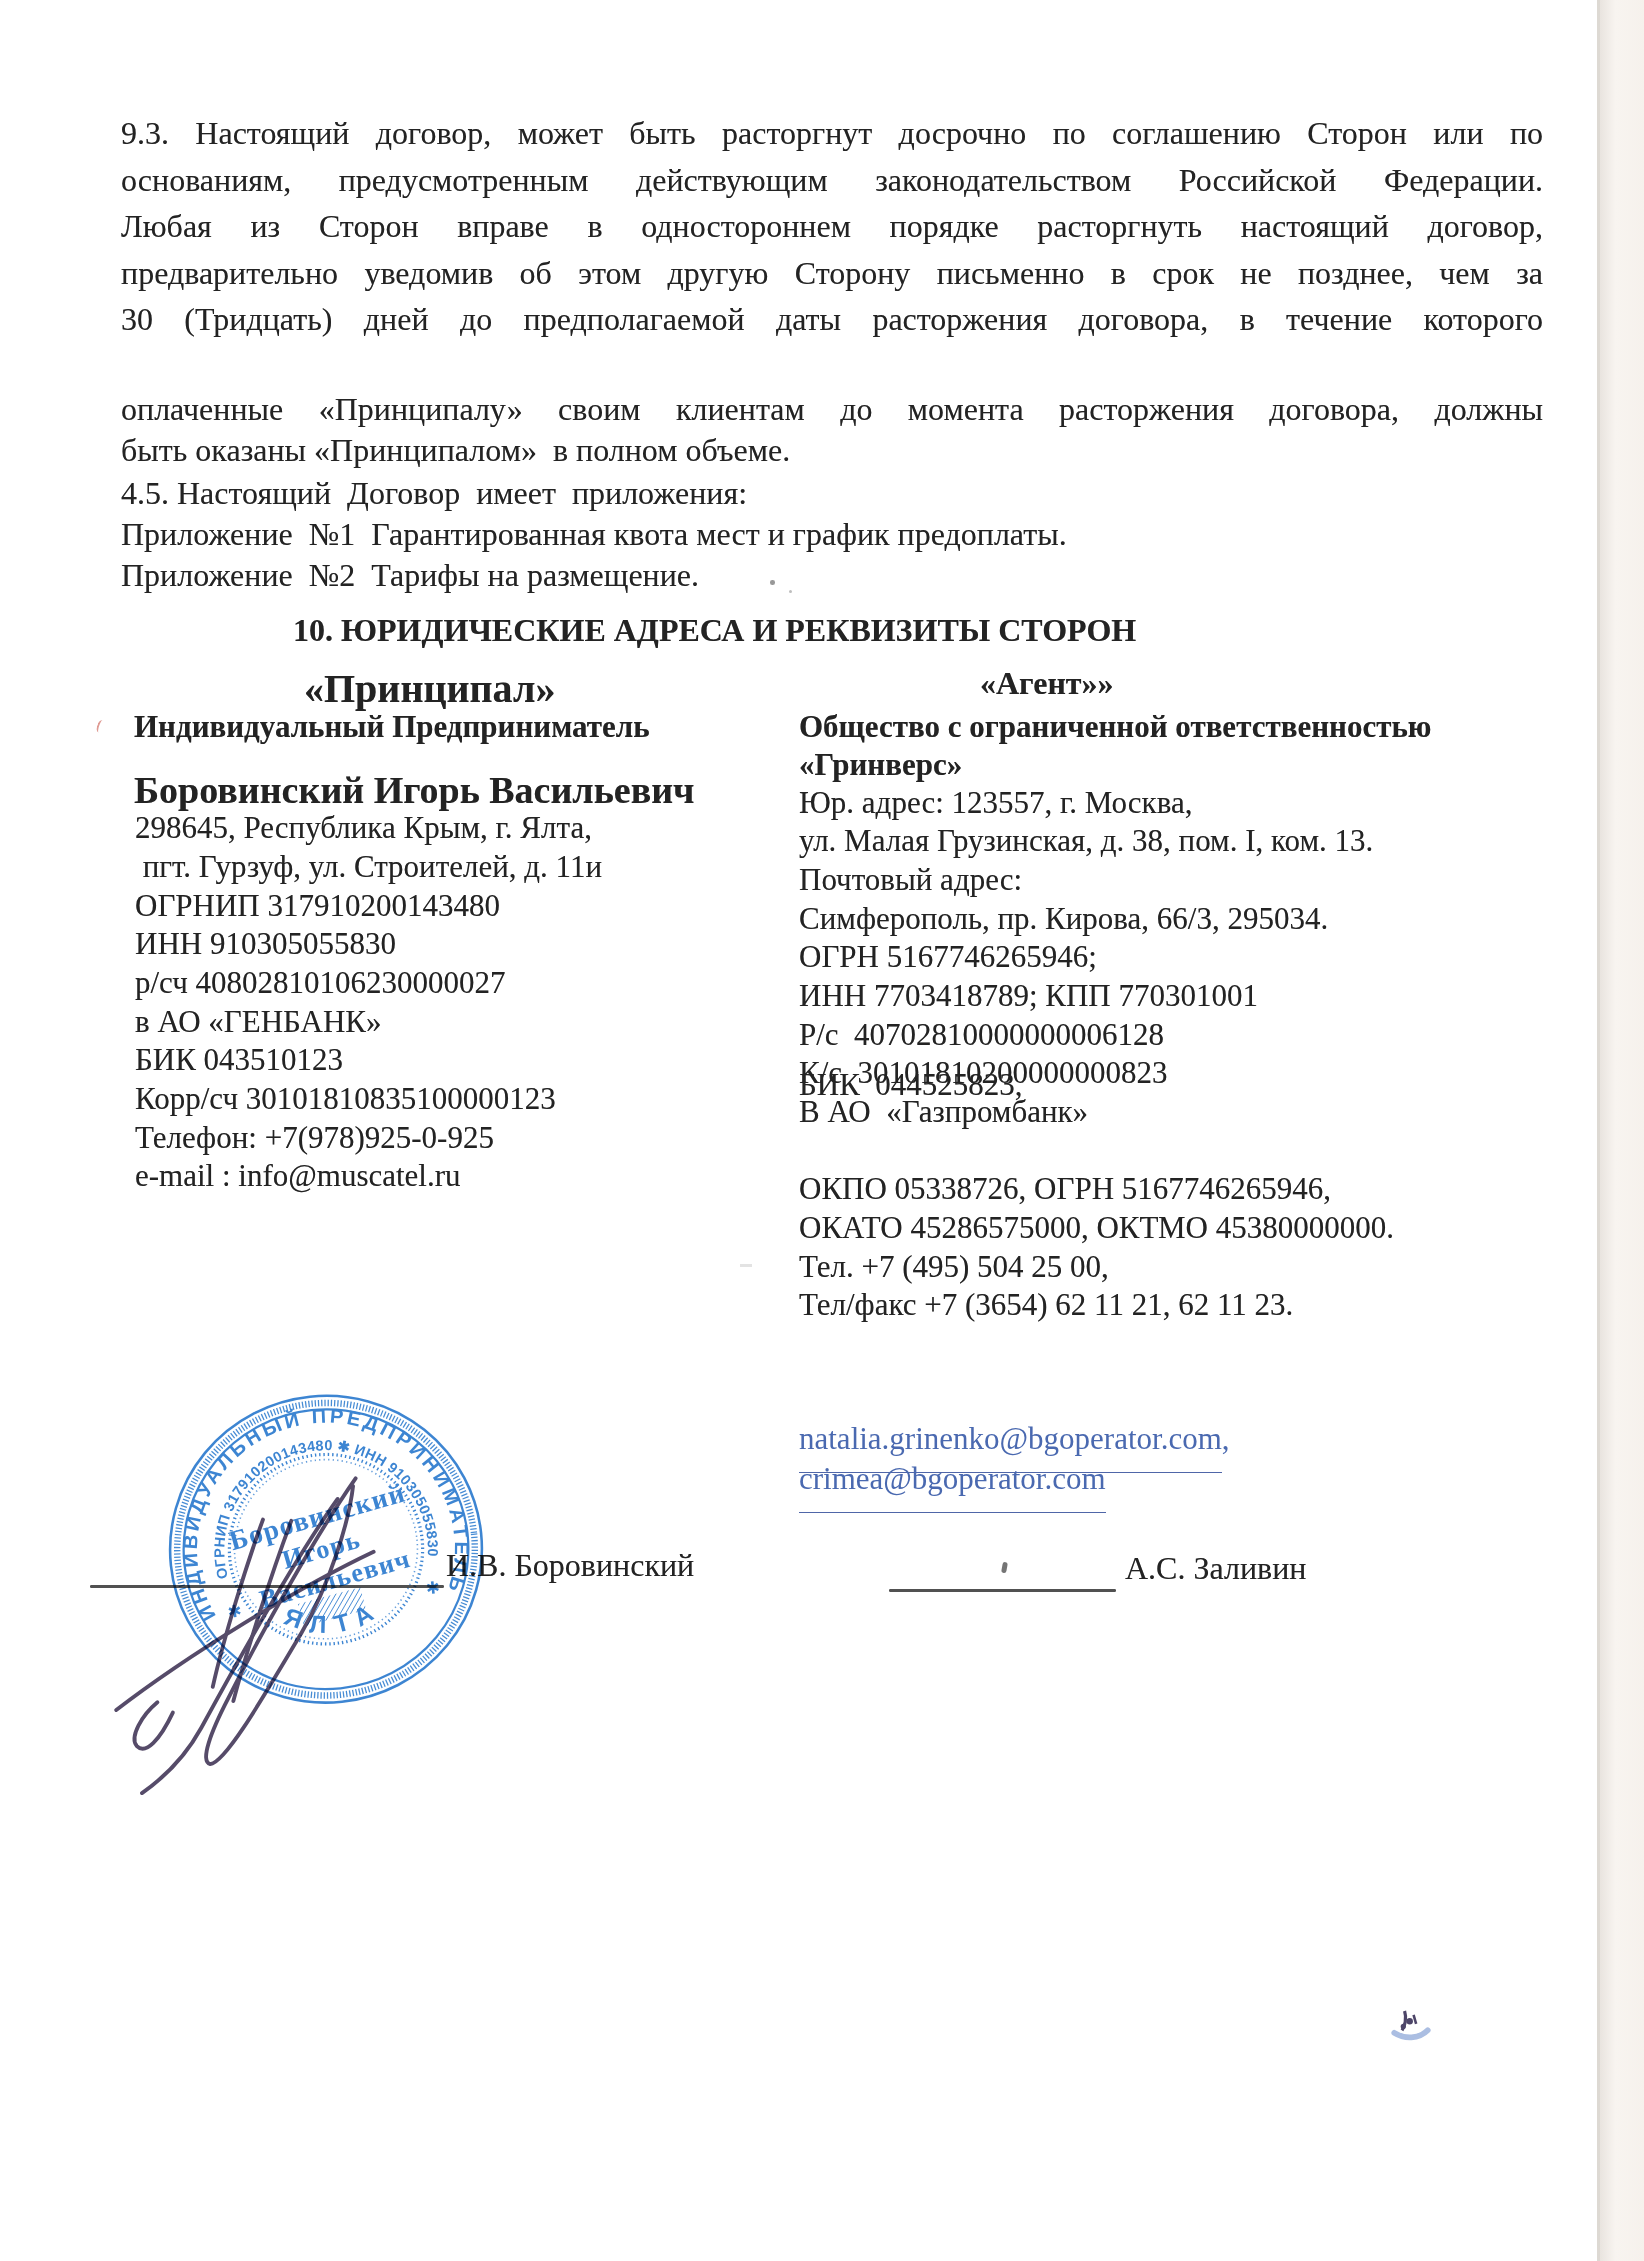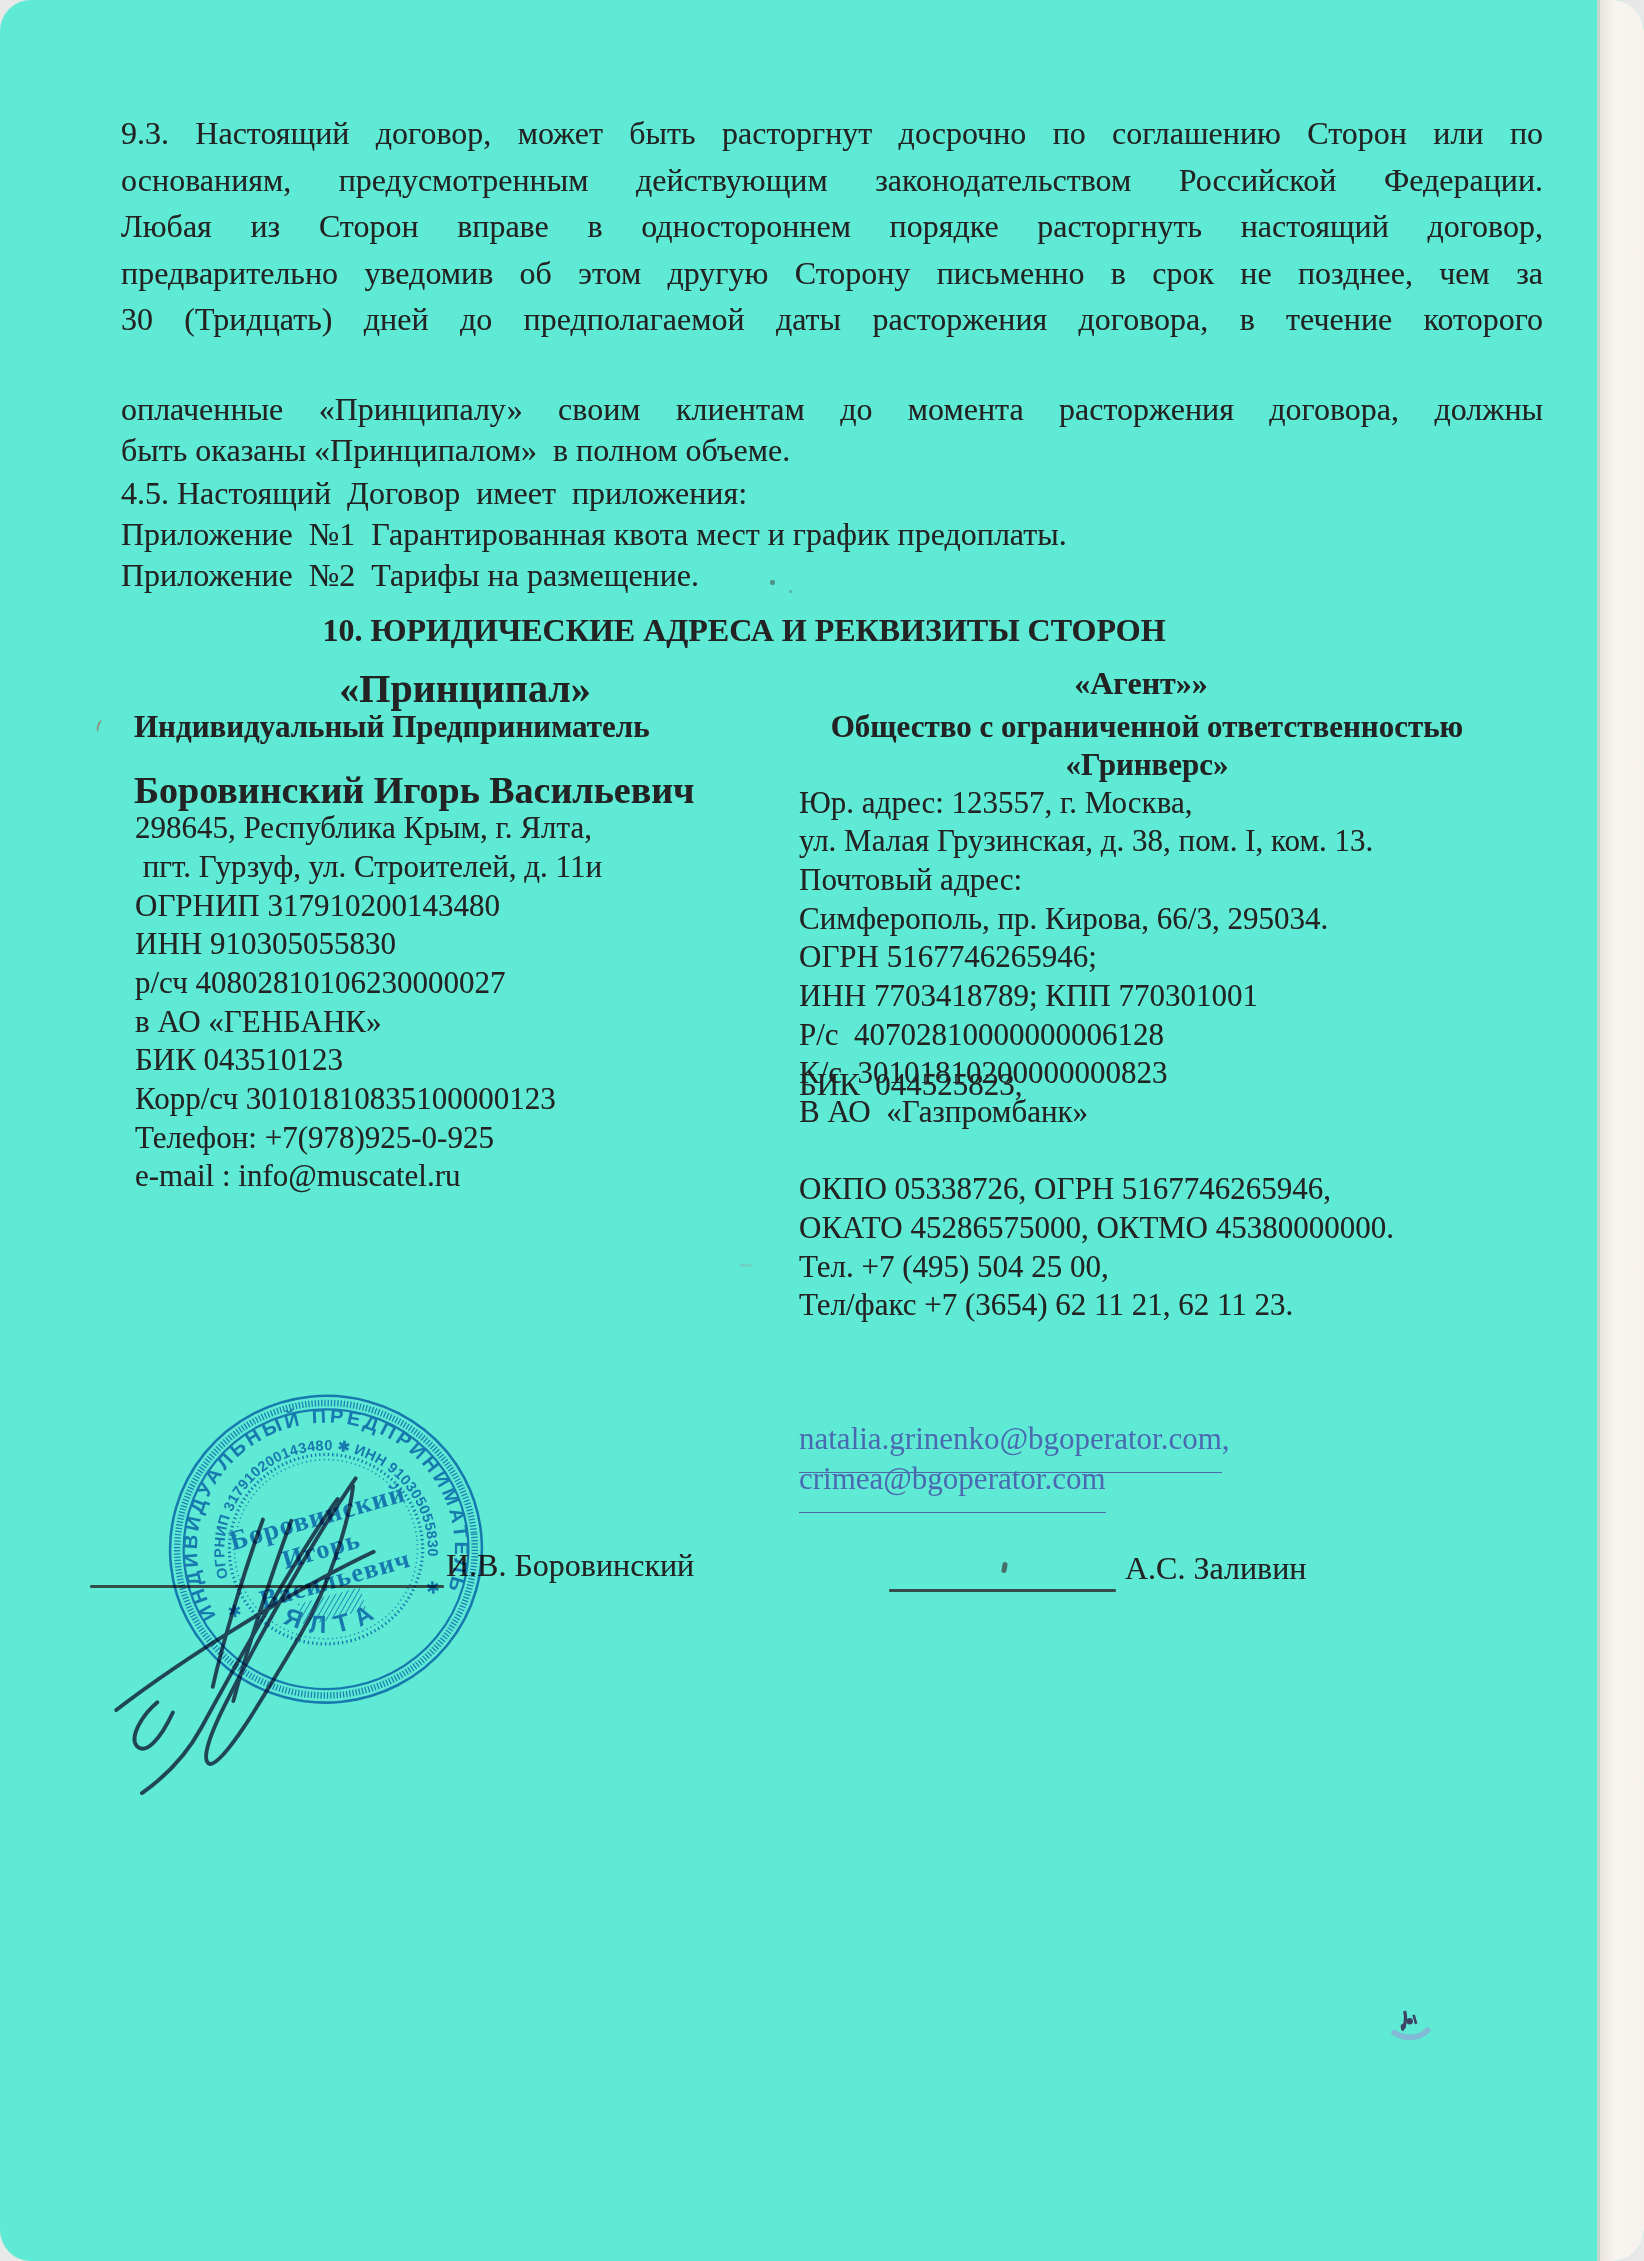--- a/index.html
+++ b/index.html
@@ -1,34 +1,33 @@
 <!DOCTYPE html>
 <html style="font-size:10.3px"><head>
 <meta charset="utf-8">
 <style>
   html,body{margin:0;padding:0;background:#e8e8e8;}
   .page{
     position:relative;
     width:1644px;height:2261px;
-    background:#5eead4;
+    background:#ffffff;
     overflow:hidden;
     font-family:"Liberation Serif","DejaVu Serif",serif;
     color:#232323;
-    border-radius:31px;
   }
   .txt{position:absolute;white-space:pre;text-shadow:0 0 0.6px rgba(40,40,40,.38);}
   .pl{
     position:absolute;left:121px;width:1422px;
     font-size:32px;line-height:41px;
     text-shadow:0 0 0.6px rgba(40,40,40,.38);
   }
   .pl.j{text-align:justify;text-align-last:justify;white-space:normal;}
   .pl.pre{white-space:pre;}
   .b{font-weight:bold;}
-  .center{text-align:center;}
+  .center{}
   .detail{position:absolute;font-size:31px;white-space:pre;text-shadow:0 0 0.6px rgba(40,40,40,.38);}
   .email-row{position:absolute;font-size:31px;color:#4a69b0;white-space:pre;}
   .email-row .lnk{border-bottom:1.9px solid #4f66a8;padding-bottom:16px;}
   .sigline{position:absolute;height:2.6px;background:#2b2b2b;opacity:.82;border-radius:1.3px;}
   .scan-band{position:absolute;top:0;left:1600px;width:44px;height:2261px;
     background:linear-gradient(to right,#e9e4df,#f8f4f0 35%,#f6f1ec);}
   .scan-line{position:absolute;top:0;left:1597px;width:2.6px;height:2261px;background:#d5cfc8;opacity:.8;}
   .stamp-svg{position:absolute;left:166px;top:1392px;mix-blend-mode:multiply;opacity:.93;}
   .sig-svg{position:absolute;left:39px;top:1442px;mix-blend-mode:multiply;}
   .blot-svg{position:absolute;left:1385px;top:2002px;}

